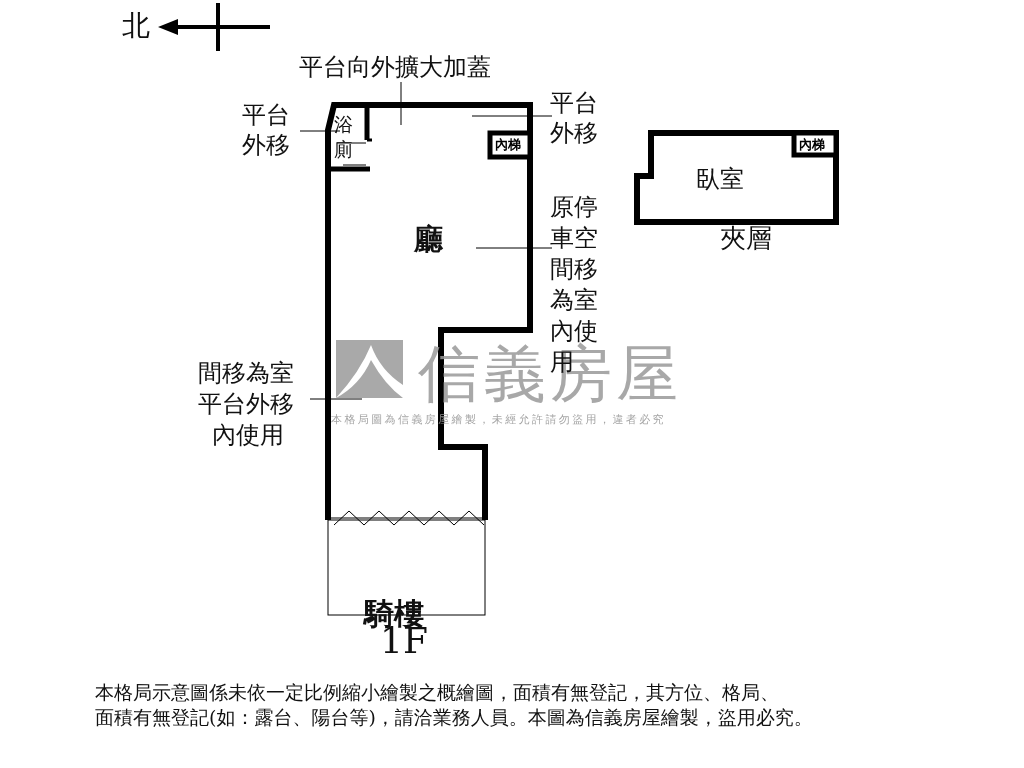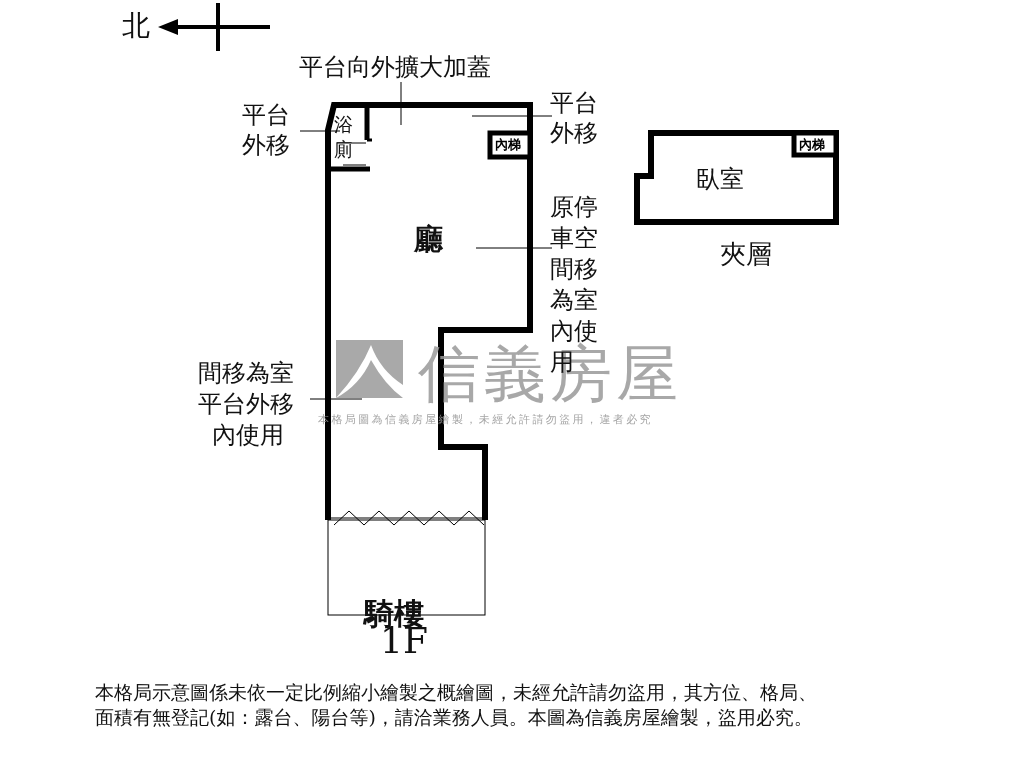--- a/index.html
+++ b/index.html
@@ -2,21 +2,21 @@
 <html><head>
   <meta charset="utf-8">
   <style>
     html, body { margin:0; padding:0; background:#ffffff; }
     body { width:1024px; height:768px; position:relative; overflow:hidden;
            font-family:"DejaVu Serif", "Liberation Serif", serif; color:#000; }
     .canvas { position:absolute; left:0; top:0; width:1024px; height:768px; }
     .lbl { position:absolute; font-family:"DejaVu Serif", "Liberation Serif", serif; color:#111; line-height:1.15; white-space:nowrap; }
     .vlbl { position:absolute; font-family:"DejaVu Serif", "Liberation Serif", serif; color:#111; font-size:24px; line-height:30px; width:52px; white-space:normal; word-break:break-all; }
     .wm-brand { position:absolute; left:418px; top:332px; font-family:"DejaVu Sans", "Liberation Sans", sans-serif; font-size:62px; color:#9a9a9a; letter-spacing:4px; opacity:0.85; }
-    .wm-sub { position:absolute; left:318px; top:412px; font-family:"DejaVu Sans", "Liberation Sans", sans-serif; font-size:11px; color:#9a9a9a; letter-spacing:2.4px; opacity:0.9; }
+    .wm-sub { position:absolute; left:331px; top:412px; font-family:"DejaVu Sans", "Liberation Sans", sans-serif; font-size:11px; color:#9a9a9a; letter-spacing:2.4px; opacity:0.9; }
     .note { position:absolute; left:95px; top:680px; width:860px; font-family:"DejaVu Serif","Liberation Serif", serif; font-size:19px; line-height:25px; color:#111; }
     .note div { white-space:nowrap; }
     .small-box-label { position:absolute; font-size:13px; font-weight:bold; font-family:"DejaVu Serif","Liberation Serif",serif; }
   </style>
 </head>
 <body>
 
 <svg class="canvas" width="1024" height="768" viewBox="0 0 1024 768">
 
   <g>
@@ -83,18 +83,18 @@
   <div>浴</div>
   <div>廁</div>
 </div>
 <div class="small-box-label" style="left:495px; top:136px;">內梯</div>
 <div class="lbl" style="left:414px; top:223px; font-size:29px; font-weight:bold;">廳</div>
 <div class="lbl" style="left:364px; top:552px; font-size:30px; font-weight:bold;margin-top:45px;">騎樓</div>
 <div class="lbl" style="left:380px; top:620px; font-size:36px;">1F</div>
 
 <div class="small-box-label" style="left:799px; top:136px;">內梯</div>
 <div class="lbl" style="left:696px; top:166px; font-size:24px;">臥室</div>
-<div class="lbl" style="left:720px; top:240px; font-size:26px;">夾層</div>
+<div class="lbl" style="left:720px; top:224px; font-size:26px;">夾層</div>
 
 <div class="note">
-  <div>本格局示意圖係未依一定比例縮小繪製之概繪圖，未經允許請勿盜用，其方位、格局、</div>
+  <div>本格局示意圖係未依一定比例縮小繪製之概繪圖，面積有無登記，其方位、格局、</div>
   <div>面積有無登記(如：露台、陽台等)，請洽業務人員。本圖為信義房屋繪製，盜用必究。</div>
 </div>
 
 </body></html>

